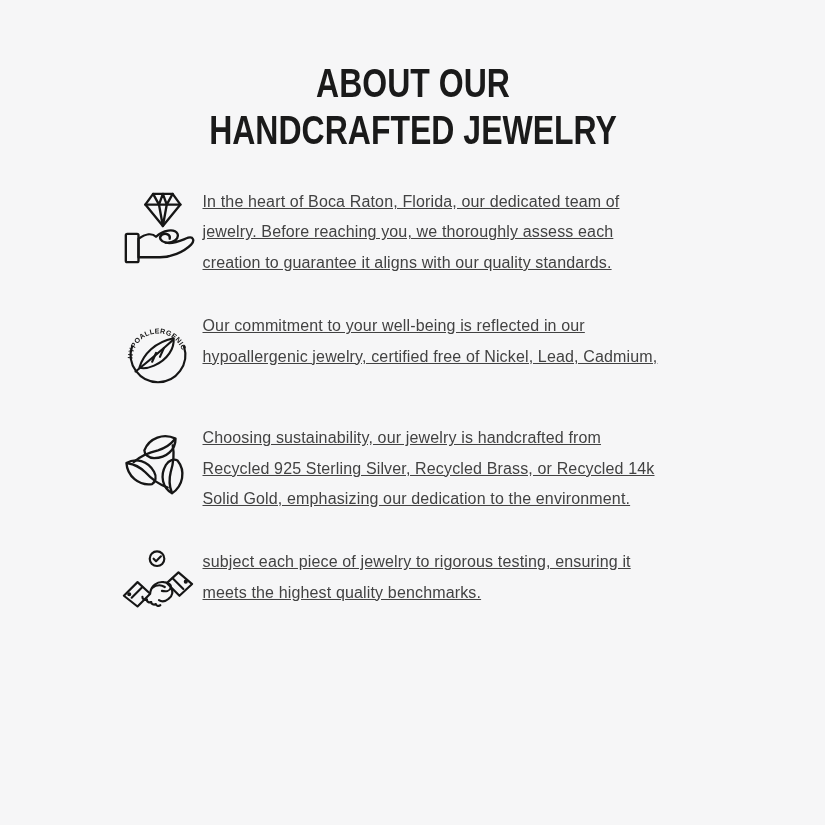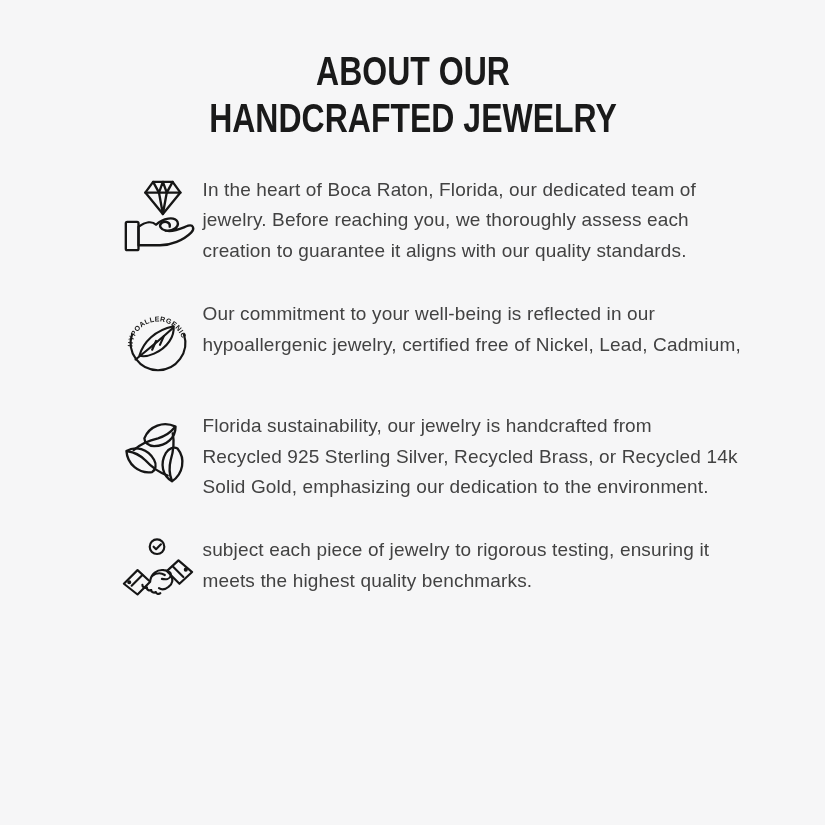--- a/index.html
+++ b/index.html
@@ -9,21 +9,21 @@
     --icon-stroke:#161616;
   }
   *{box-sizing:border-box;}
   html,body{margin:0;padding:0;}
   body{
     width:825px;height:825px;overflow:hidden;
     background:var(--background);
     font-family:"Liberation Sans", sans-serif;
   }
   .container{
-    width:600px;margin:0 auto;padding-top:48px;
+    width:600px;margin:12px auto;padding-top:48px;
   }
   .page-title{
     margin:0 0 33px 0;
     text-align:center;
     color:var(--heading);
     font-size:40px;
     font-weight:700;
     line-height:47px;
     letter-spacing:0;
     transform:scaleX(0.8);
@@ -41,24 +41,25 @@
     width:90px;
     display:flex;
     justify-content:center;
     padding-top:1px;
     color:var(--icon-stroke);
   }
   .icon-col svg{display:block;}
   .text-col{
     flex:1;
     color:var(--body-text);
-    font-size:19px;
+    font-size:16px;
     line-height:30.4px;
     letter-spacing:0.15px;
     padding-top:0;
+    text-decoration:underline;
   }
   .text-line{white-space:nowrap;}
   .badge-arc-text{
     font-family:"Liberation Sans", sans-serif;
     font-weight:700;
     font-size:7.2px;
     letter-spacing:0.4px;
     fill:currentColor;
   }
 </style>
@@ -115,21 +116,21 @@
       <svg width="78" height="78" viewBox="0 0 80 80" fill="none" stroke="currentColor" stroke-width="2.4" stroke-linecap="round" stroke-linejoin="round">
         <g id="leaf-unit">
           <path d="M26,27 C31,14 46,9 58,15 C58,26 49,35 36,35 C30,35 26,31 26,27 Z"></path>
           <path d="M15,39 C22,33 31,29 40,27 C47,25 53,21 57,16"></path>
         </g>
         <use href="#leaf-unit" transform="rotate(120 40 42)"></use>
         <use href="#leaf-unit" transform="rotate(240 40 42)"></use>
       </svg>
     </div>
     <div class="text-col">
-      <div class="text-line">Florida sustainability, our jewelry is handcrafted from</div>
+      <div class="text-line">Choosing sustainability, our jewelry is handcrafted from</div>
       <div class="text-line">Recycled 925 Sterling Silver, Recycled Brass, or Recycled 14k</div>
       <div class="text-line">Solid Gold, emphasizing our dedication to the environment.</div>
     </div>
   </div>
 
   <div class="feature-row">
     <div class="icon-col">
       <svg width="78" height="78" viewBox="0 0 80 80" fill="none" stroke="currentColor" stroke-width="2.2" stroke-linecap="round" stroke-linejoin="round">
         <circle cx="39" cy="11" r="7.5"></circle>
         <path d="M35.5,11 L38,13.5 L43,8.5"></path>

